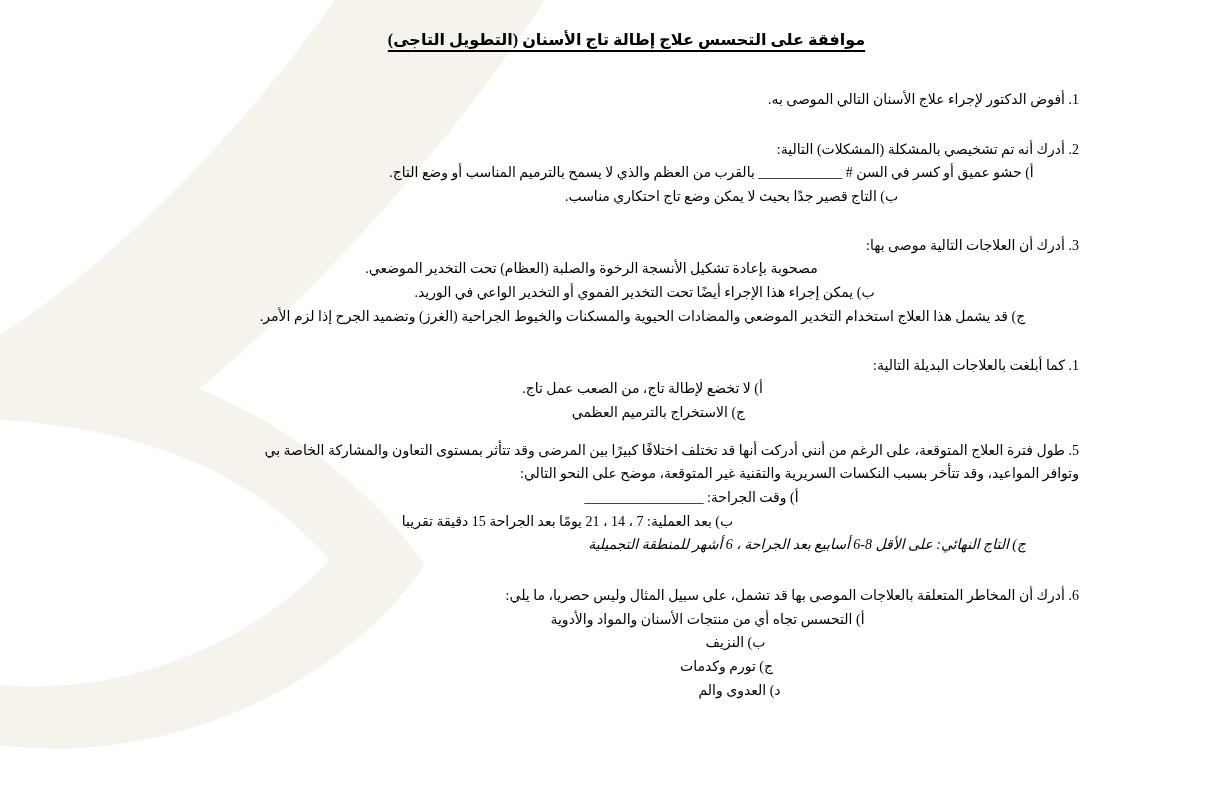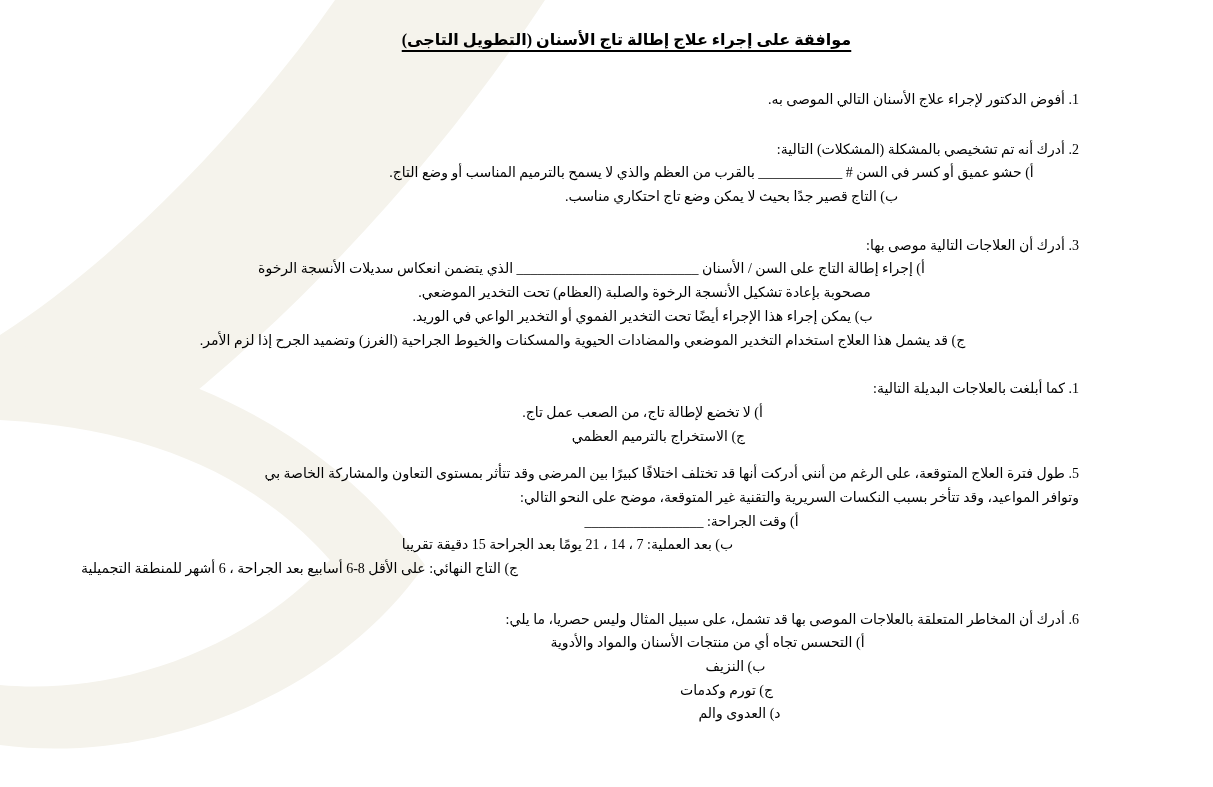--- a/index.html
+++ b/index.html
@@ -57,55 +57,54 @@
   #item-3 .line:nth-child(3){text-align:center;left:38px;}
   #item-3 .line:nth-child(4){text-align:center;left:36px;}
   #item-3 .line:nth-child(5){text-align:center;left:-24px;}
 
   #item-4 .line:nth-child(2){text-align:center;left:36px;}
   #item-4 .line:nth-child(3){text-align:center;left:52px;}
   #item-4 .line:nth-child(4){text-align:right;left:56px;}
 
   #item-5 .line:nth-child(3){text-align:center;left:85px;}
   #item-5 .line:nth-child(4){text-align:center;left:-39px;}
-  #item-5 .line:nth-child(5){text-align:left;left:-53px;}
+  #item-5 .line:nth-child(5){text-align:right;left:-53px;font-style:italic;}
 
   #item-6 .line:nth-child(2){text-align:center;left:101px;}
   #item-6 .line:nth-child(3){text-align:center;left:129px;}
   #item-6 .line:nth-child(4){text-align:center;left:120px;}
   #item-6 .line:nth-child(5){text-align:center;left:133px;}
 </style>
 </head>
 <body>
 
 <div class="page">
 
   <svg class="watermark" width="1213" height="787" viewBox="0 0 1213 787" aria-hidden="true">
     <path d="M545,0 L335,0 C255,115 125,255 0,335 L0,530 C240,390 430,175 545,0 Z" fill="#f5f3ec"></path>
     <path d="M0,345 C190,355 340,445 425,565 C330,700 150,765 0,745 Z" fill="#f5f3ec"></path>
     <path d="M0,420 C140,428 250,470 330,560 C240,655 110,695 0,685 Z" fill="#ffffff"></path>
   </svg>
 
   <div class="content">
 
-    <div class="title">موافقة على إجراء علاج إطالة تاج الأسنان (التطويل التاجى)</div>
+    <div class="title">موافقة على التحسس علاج إطالة تاج الأسنان (التطويل التاجى)</div>
 
     <div class="item" id="item-1">
         <div class="line">1. أفوض الدكتور لإجراء علاج الأسنان التالي الموصى به.</div>
       </div>
 
     <div class="item" id="item-2">
         <div class="line">2. أدرك أنه تم تشخيصي بالمشكلة (المشكلات) التالية:</div>
         <div class="line">أ) حشو عميق أو كسر في السن # ____________ بالقرب من العظم والذي لا يسمح بالترميم المناسب أو وضع التاج.</div>
         <div class="line">ب) التاج قصير جدًا بحيث لا يمكن وضع تاج احتكاري مناسب.</div>
       </div>
 
     <div class="item" id="item-3">
         <div class="line">3. أدرك أن العلاجات التالية موصى بها:</div>
-        <div class="line">أ) إجراء إطالة التاج على السن / الأسنان __________________________ الذي يتضمن انعكاس سديلات الأنسجة الرخوة</div>
         <div class="line">مصحوبة بإعادة تشكيل الأنسجة الرخوة والصلبة (العظام) تحت التخدير الموضعي.</div>
         <div class="line">ب) يمكن إجراء هذا الإجراء أيضًا تحت التخدير الفموي أو التخدير الواعي في الوريد.</div>
         <div class="line">ج) قد يشمل هذا العلاج استخدام التخدير الموضعي والمضادات الحيوية والمسكنات والخيوط الجراحية (الغرز) وتضميد الجرح إذا لزم الأمر.</div>
       </div>
 
     <div class="item" id="item-4">
         <div class="line">1. كما أبلغت بالعلاجات البديلة التالية:</div>
         <div class="line">أ) لا تخضع لإطالة تاج، من الصعب عمل تاج.</div>
         <div class="line">ج) الاستخراج بالترميم العظمي</div>
       </div>

